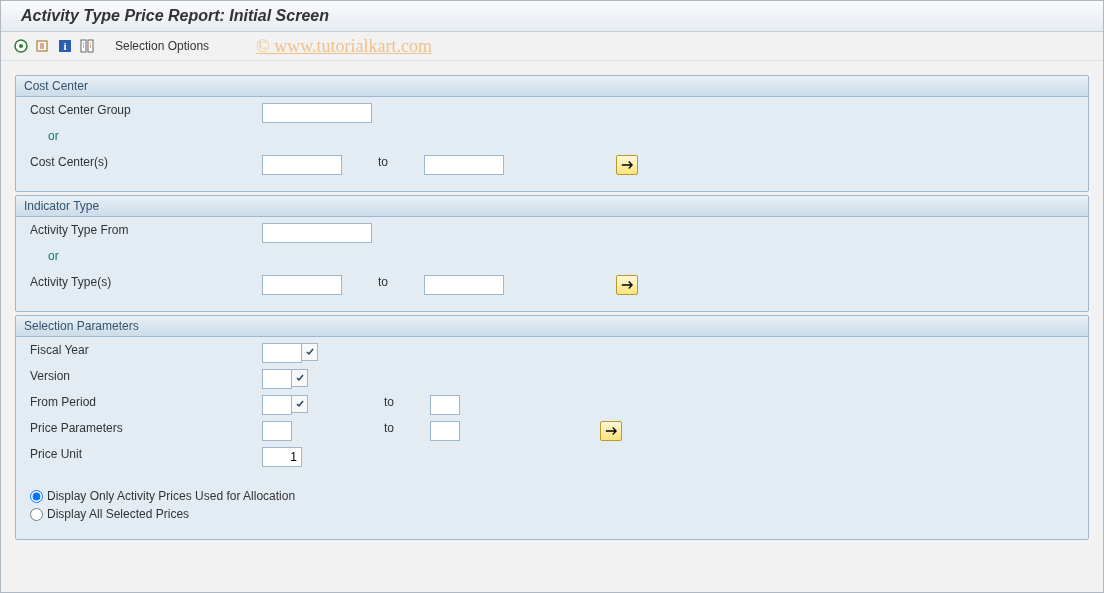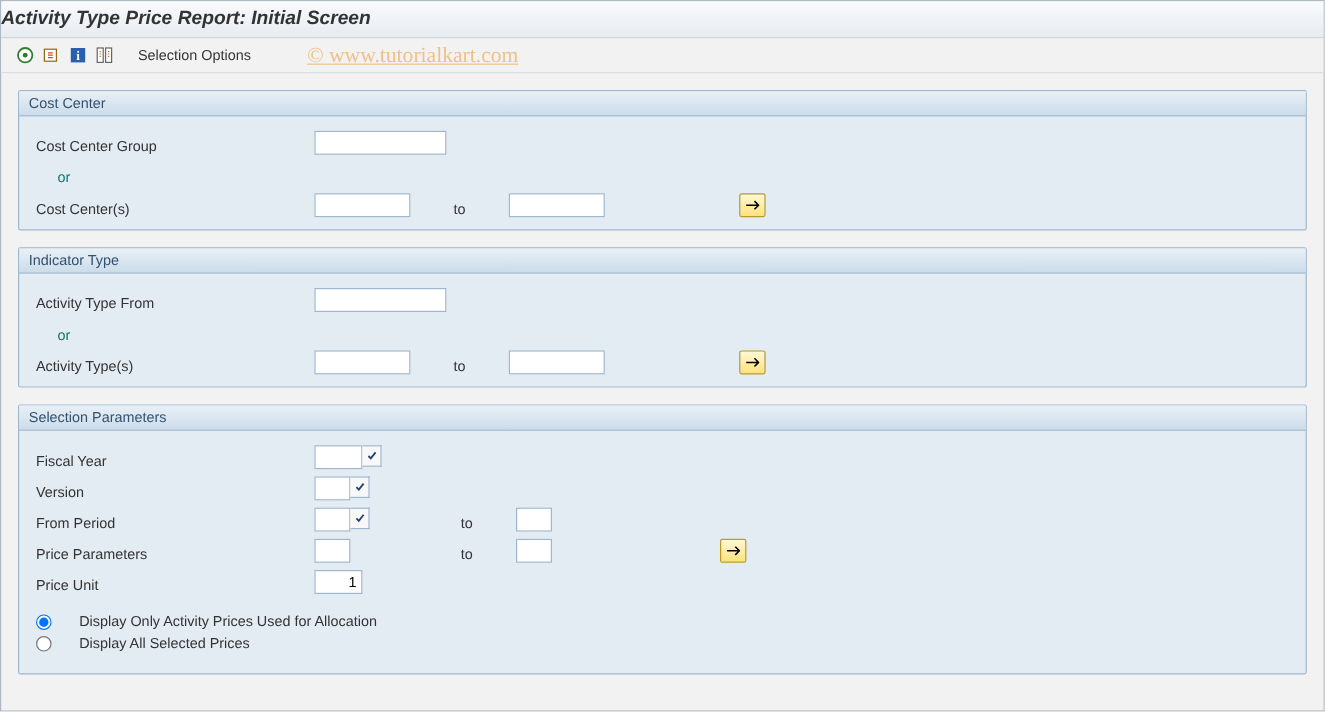--- a/index.html
+++ b/index.html
@@ -9,21 +9,21 @@
     font-size:12px;
     background:#F2F2F2;
     color:#333;
   }
 
   .app-frame { border:1px solid #AEB8C2; background:#F2F2F2; width:1104px; height:593px; overflow:hidden; }
 
   .titlebar {
     background:linear-gradient(#F9FAFC,#E7ECF1);
     border-bottom:1px solid #C6CFD8;
-    padding:6px 0;
+    padding:6px 20px;
     font-size:16px;
     font-weight:bold;
     font-style:italic;
     color:#333;
   }
 
   .toolbar {
     position:relative;
     padding:6px 12px;
     background:#F2F2F2;
@@ -47,35 +47,35 @@
     pointer-events:none;
     user-select:none;
     text-decoration:underline;
   }
 
   .content { padding:14px 14px 14px 14px; }
 
   .group {
     border:1px solid #9FB7CE;
     background:#E4ECF3;
-    margin-bottom:14px;
+    margin-bottom:3px;
     border-radius:2px;
   }
   .group-title {
     background:linear-gradient(#E9F0F6,#CBDCEA);
     border-bottom:1px solid #9FB7CE;
     padding:3px 8px;
     color:#33526F;
     font-size:12px;
   }
   .group-body { padding:6px 10px 10px 10px; }
 
   .form-row {
     display:flex;
-    align-items:flex-end;
+    align-items:flex-start;
     min-height:26px;
     gap:6px;
   }
   .label-cell { width:230px; padding-left:4px; }
   .or-cell { width:230px; padding-left:22px; color:#0f766e; }
   .to-label { width:70px; text-align:left; padding-left:30px; }
   .spacer-to-btn { width:100px; }
 
   input.sap-input {
     height:20px;
@@ -103,21 +103,21 @@
   .multi-btn {
     width:22px;height:20px;
     background:linear-gradient(#FFF8D8,#FDE27B);
     border:1px solid #B89A2E;
     border-radius:2px;
     display:inline-flex;align-items:center;justify-content:center;
     cursor:pointer;
   }
   .multi-btn svg { width:12px;height:10px; }
 
-  .radio-row { display:flex; align-items:center; gap:23px; padding:2px 4px; }
+  .radio-row { display:flex; align-items:center; gap:4px; padding:2px 4px; }
   .radio-row input[type=radio] { margin:0; }
 
 </style>
 </head>
 <body>
 
 <div class="app-frame">
 
   <div class="titlebar">Activity Type Price Report: Initial Screen</div>
 

